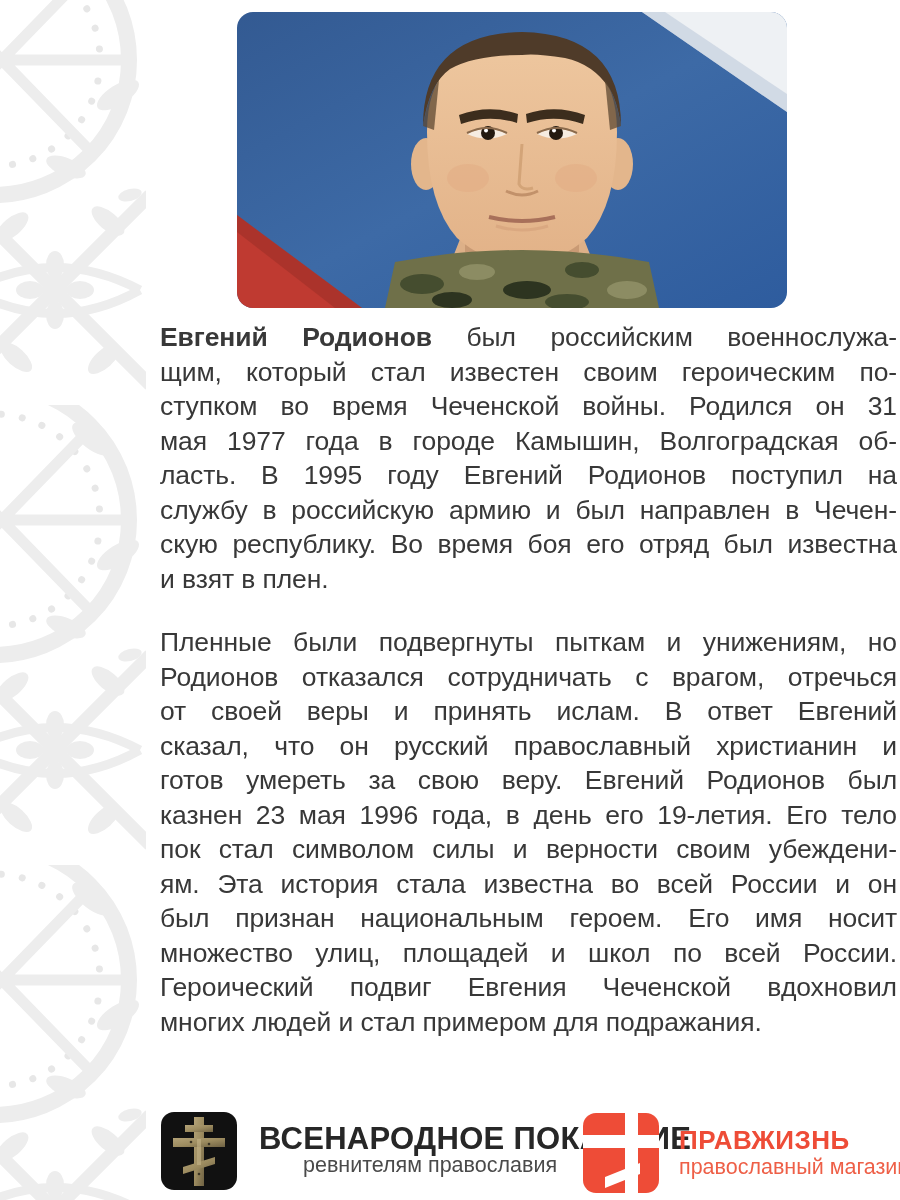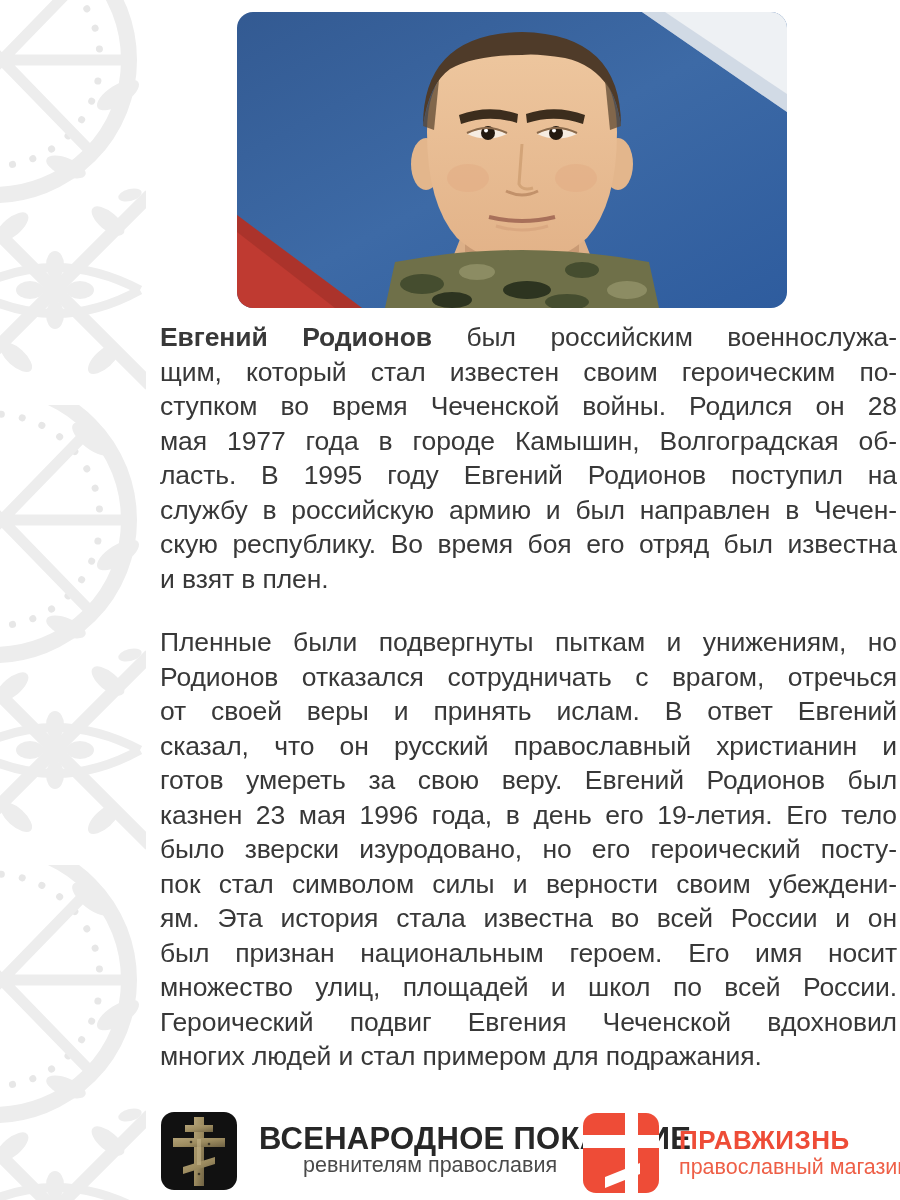--- a/index.html
+++ b/index.html
@@ -165,37 +165,36 @@
       <ellipse cx="330" cy="290" rx="22" ry="8" fill="#454d2f"></ellipse>
     </g>
   </svg>
 </div>
 
 <main class="article">
   <div class="para">
     <div class="tline"><span class="lead-bold">Евгений Родионов</span><span> был российским военнослужа-</span></div>
     <div>
         <div class="tline">щим, который стал известен своим героическим по-</div>
-        <div class="tline">ступком во время Чеченской войны. Родился он 28</div>
+        <div class="tline">ступком во время Чеченской войны. Родился он 31</div>
         <div class="tline">мая 1977 года в городе Камышин, Волгоградская об-</div>
         <div class="tline">ласть. В 1995 году Евгений Родионов поступил на</div>
         <div class="tline">службу в российскую армию и был направлен в Чечен-</div>
         <div class="tline">скую республику. Во время боя его отряд был известна</div>
         <div class="tline tlast">и взят в плен.</div>
       </div>
   </div>
   <div class="para">
     <div>
         <div class="tline">Пленные были подвергнуты пыткам и унижениям, но</div>
         <div class="tline">Родионов отказался сотрудничать с врагом, отречься</div>
         <div class="tline">от своей веры и принять ислам. В ответ Евгений</div>
         <div class="tline">сказал, что он русский православный христианин и</div>
         <div class="tline">готов умереть за свою веру. Евгений Родионов был</div>
         <div class="tline">казнен 23 мая 1996 года, в день его 19-летия. Его тело</div>
-        <div class="tline">было зверски изуродовано, но его героический посту-</div>
         <div class="tline">пок стал символом силы и верности своим убеждени-</div>
         <div class="tline">ям. Эта история стала известна во всей России и он</div>
         <div class="tline">был признан национальным героем. Его имя носит</div>
         <div class="tline">множество улиц, площадей и школ по всей России.</div>
         <div class="tline">Героический подвиг Евгения Чеченской вдохновил</div>
         <div class="tline tlast">многих людей и стал примером для подражания.</div>
       </div>
   </div>
 </main>
 

